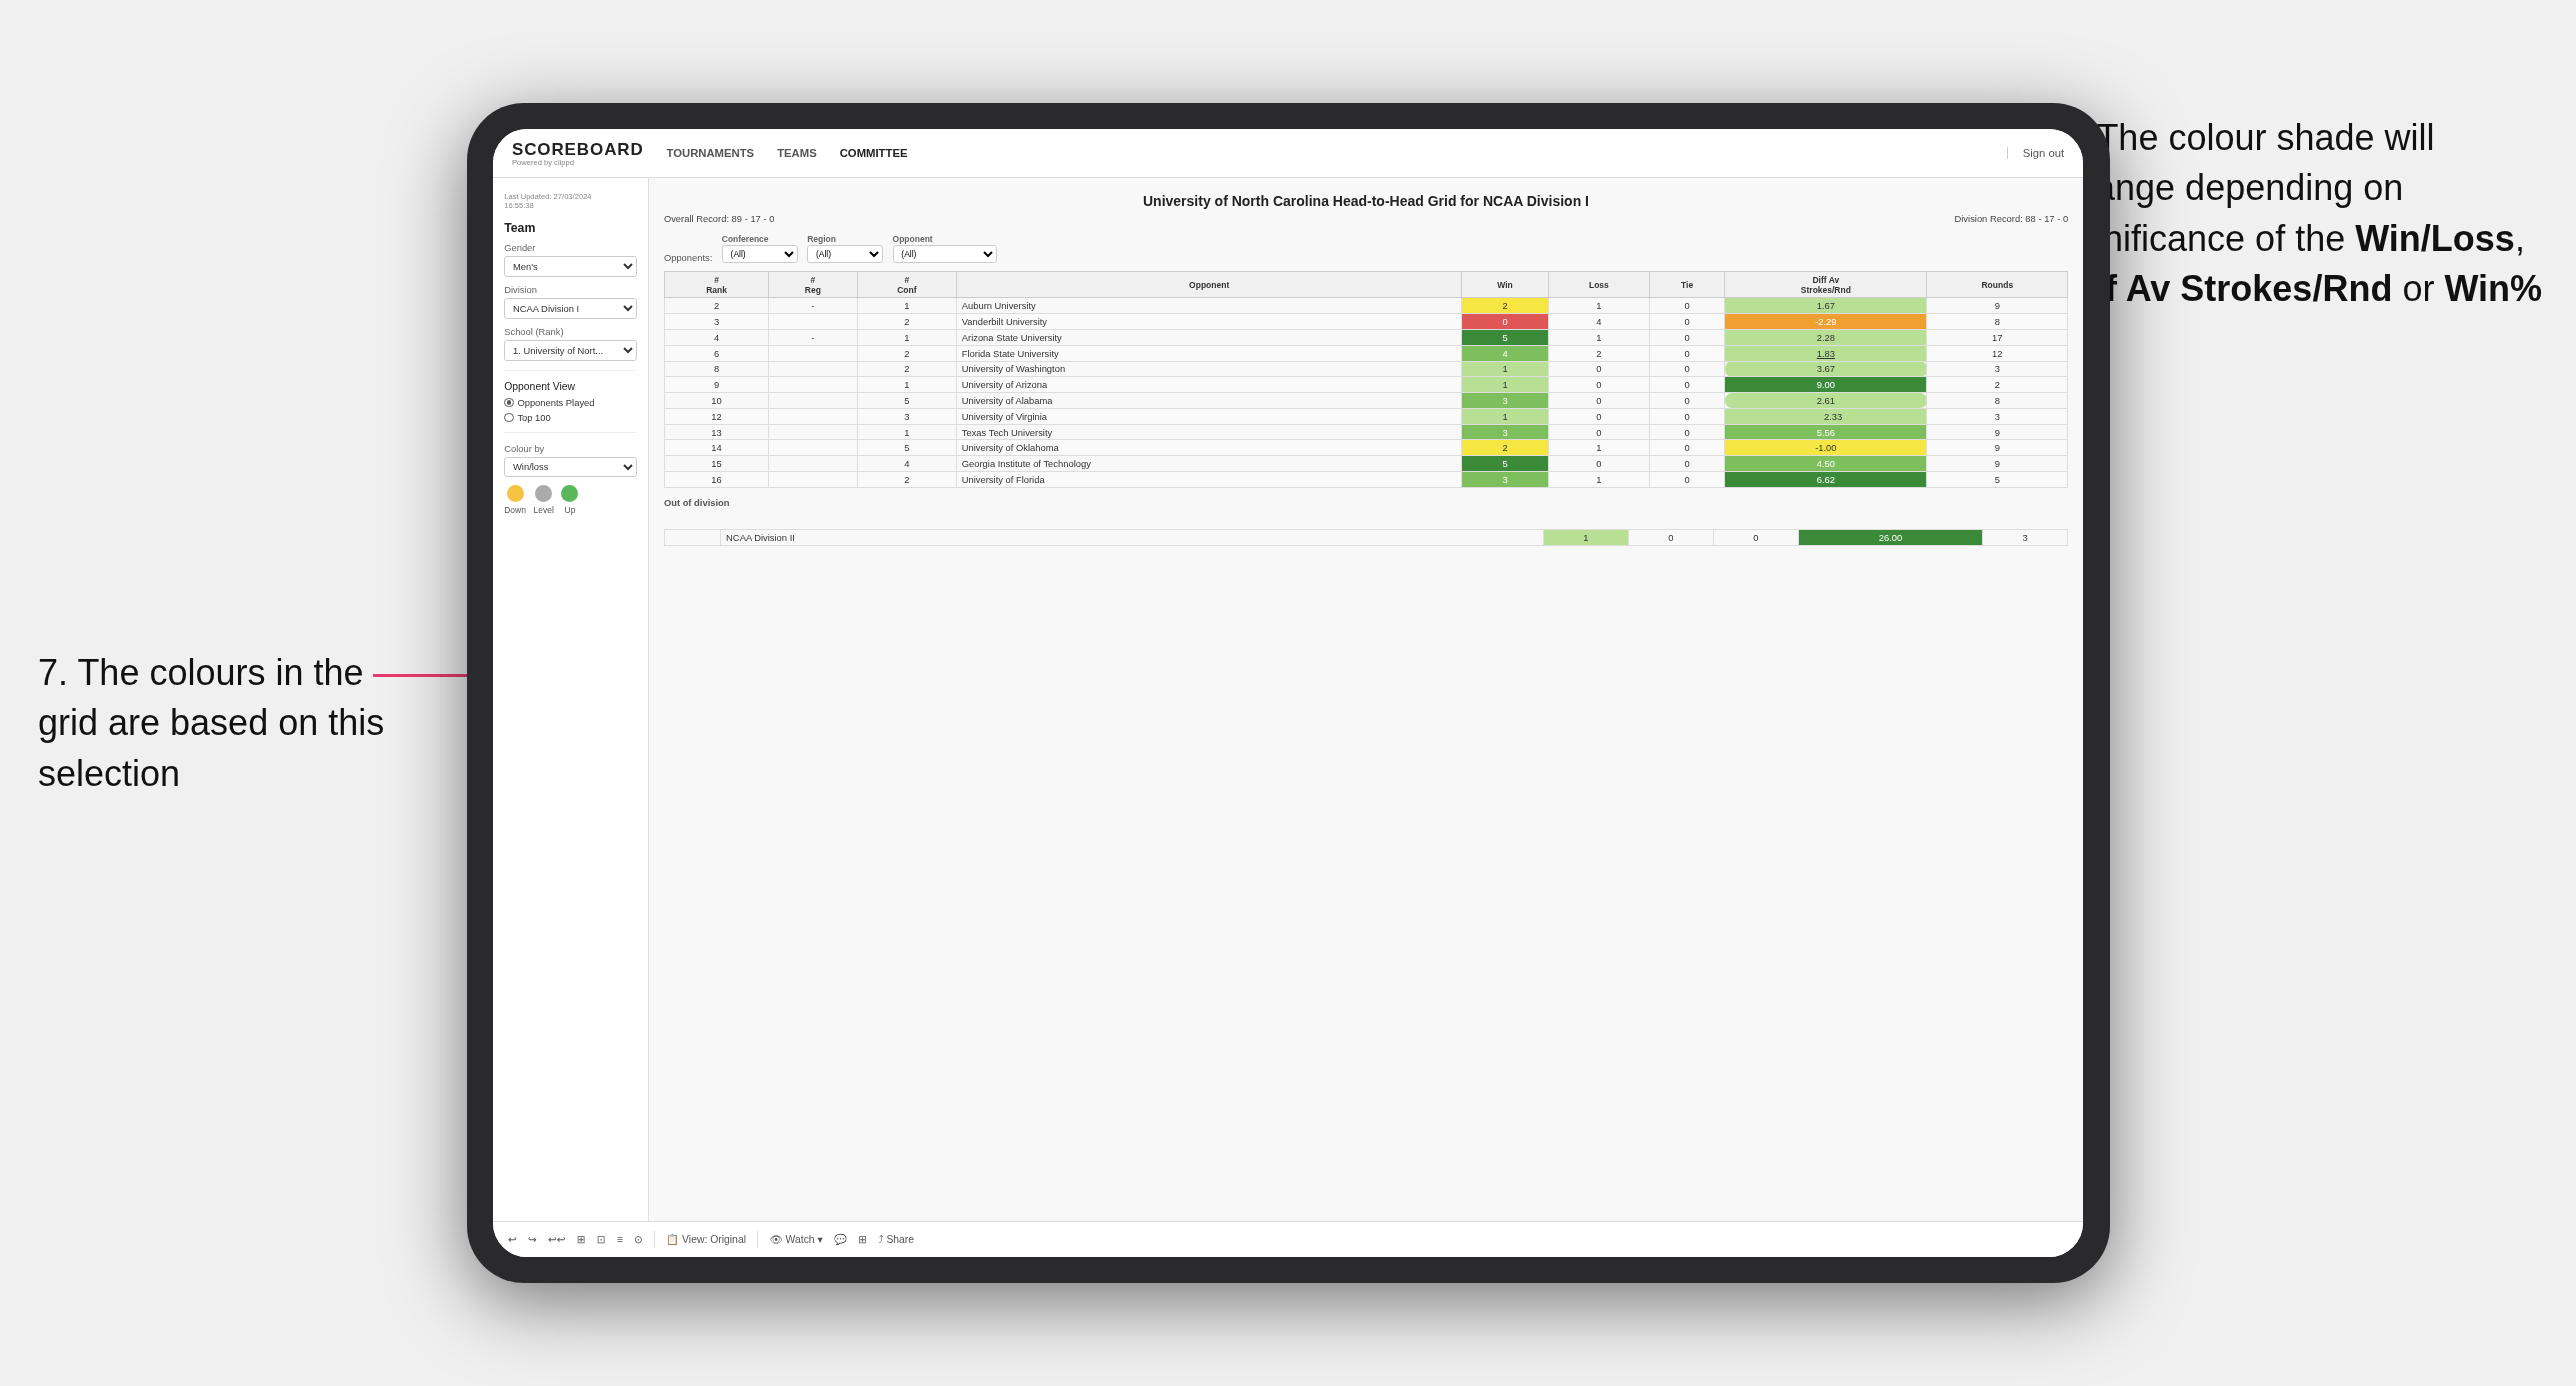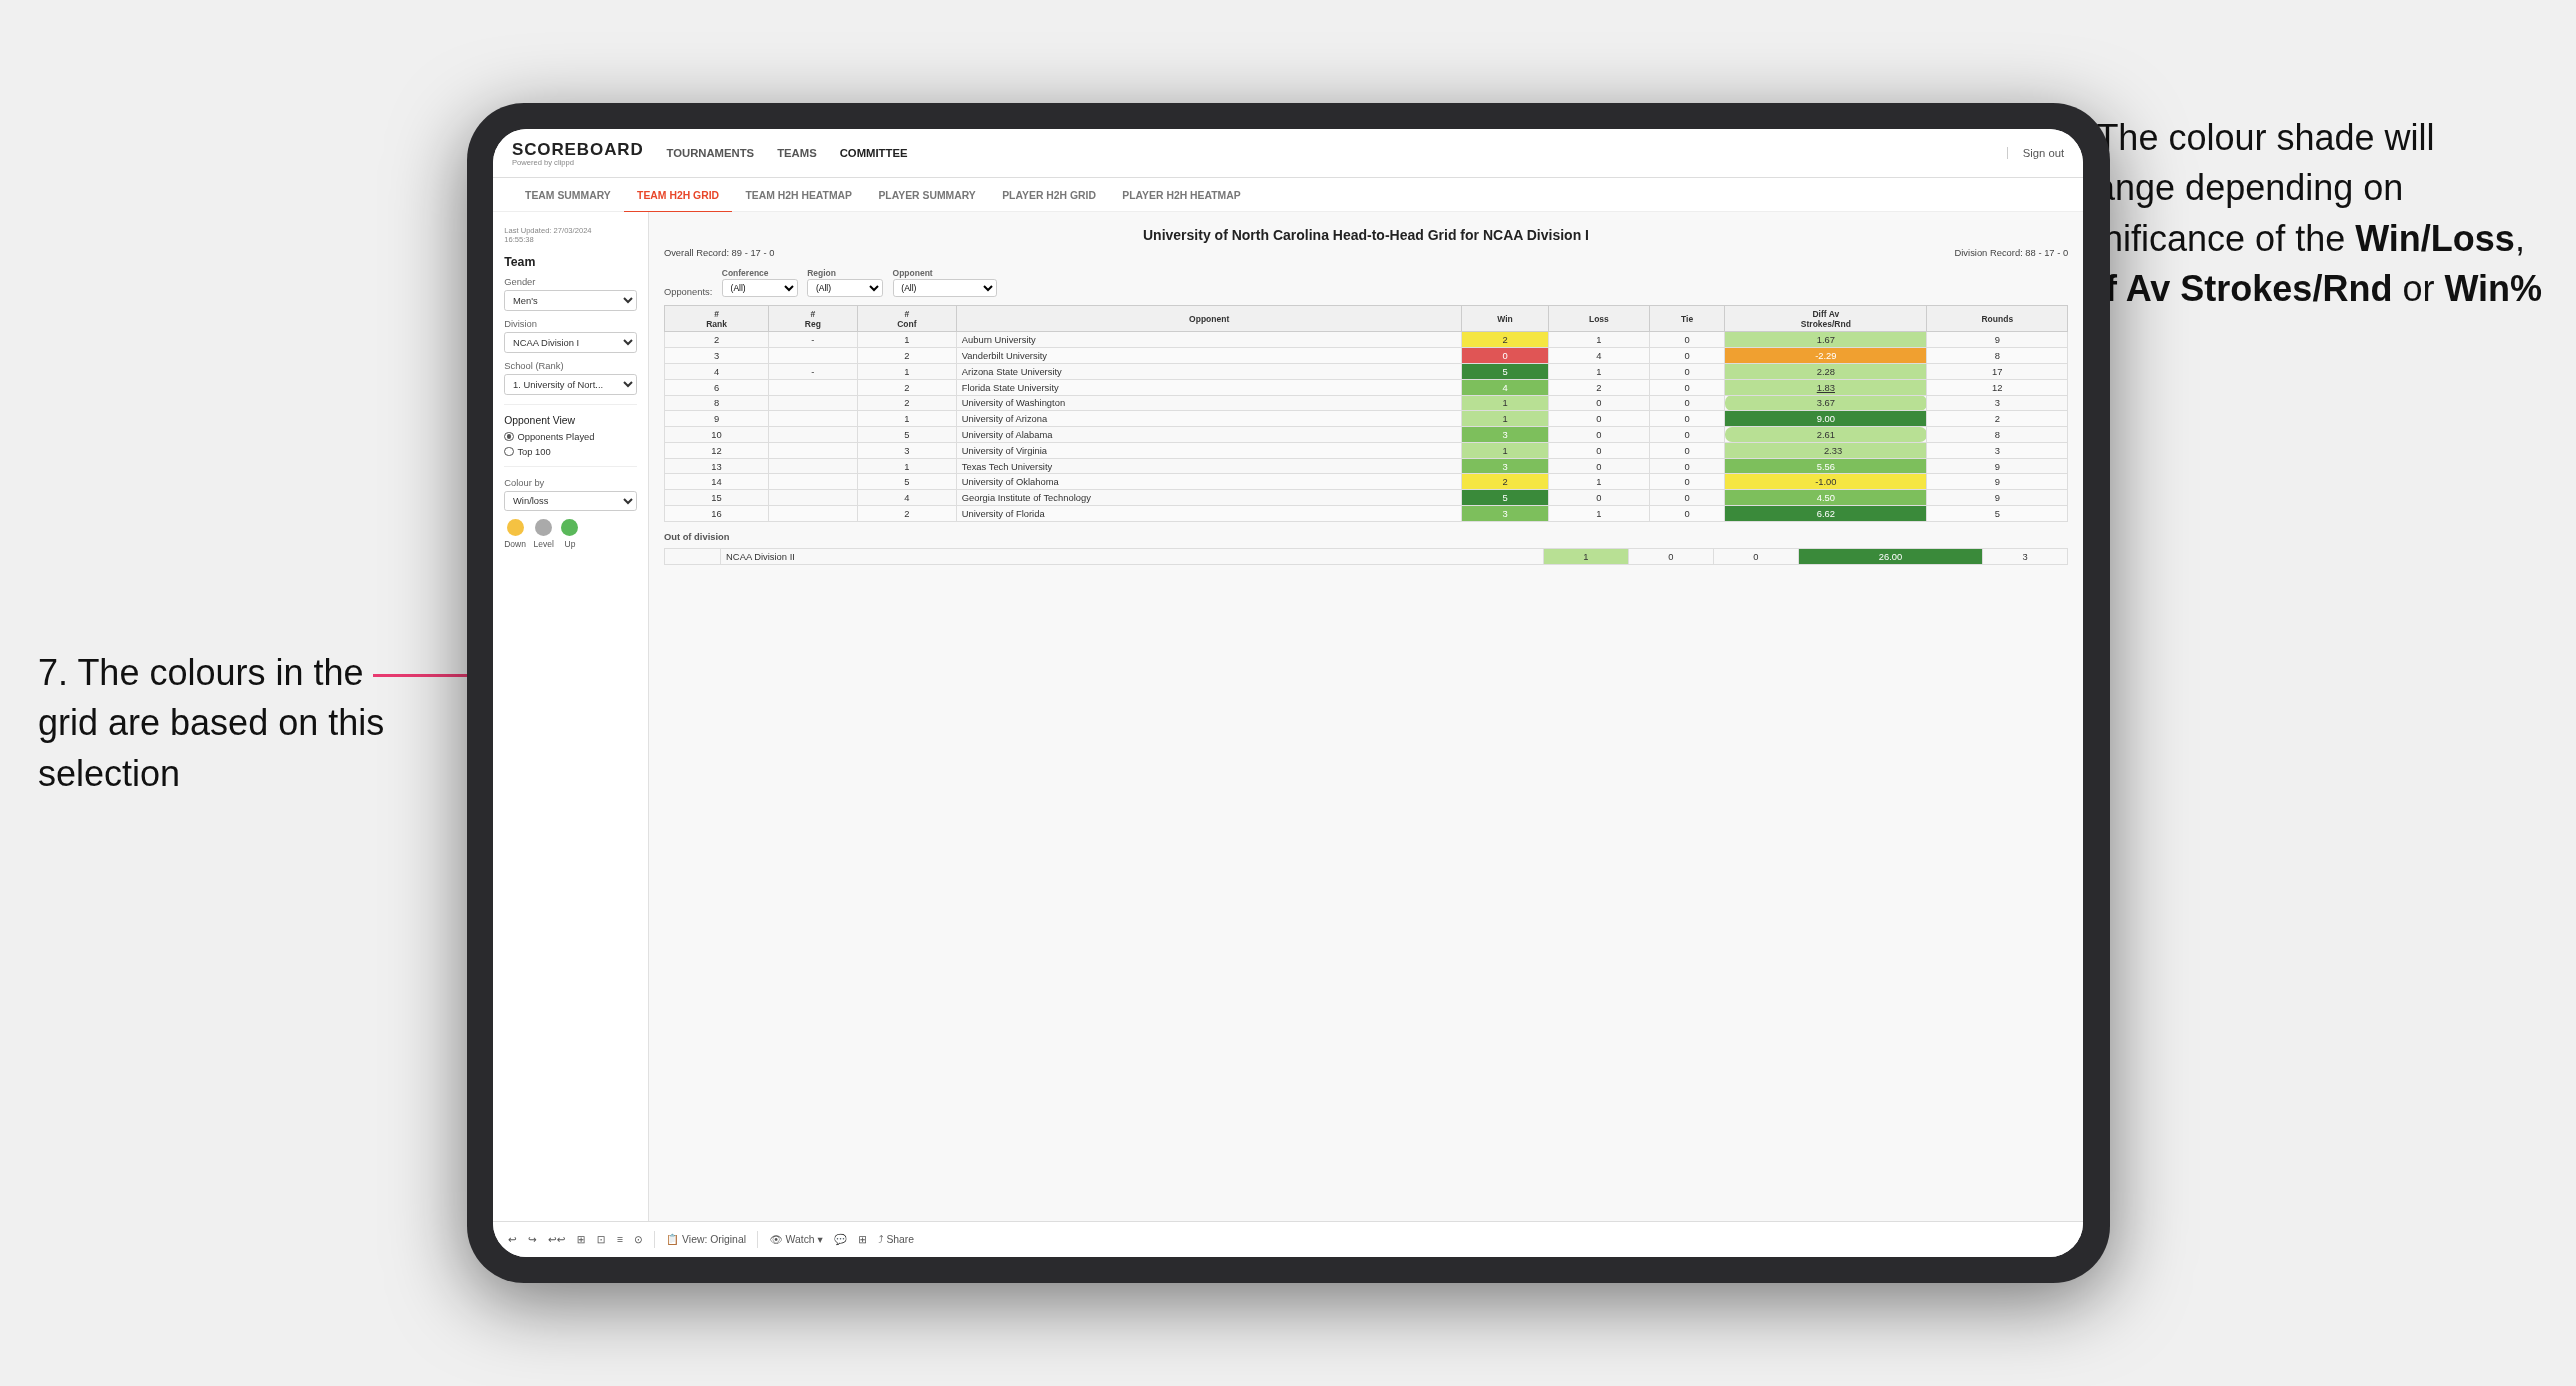--- a/index.html
+++ b/index.html
@@ -313,21 +313,21 @@
       text-align: left;
       min-width: 151px;
     }
     .data-table tr:nth-child(even) td { background: #fafafa; }
 
     
     .out-of-division-label {
       font-size: 9.4px;
       color: #555;
       margin-top: 9.4px;
-      margin-bottom: 6px;
+      margin-bottom: 21px;
       font-weight: 600;
     }
 
     
     .bottom-toolbar {
       height: 36px;
       background: #fff;
       border-top: 0.9px solid #ddd;
       display: flex;
       align-items: center;
@@ -393,28 +393,20 @@
         <span class="logo-sub">Powered by clippd</span>
       </div>
       <div class="nav-links">
         <span>TOURNAMENTS</span>
         <span>TEAMS</span>
         <span class="active">COMMITTEE</span>
       </div>
       <span class="nav-signout">Sign out</span>
     </div>
 
-    <div class="subnav">
-      <div class="subnav-tab">TEAM SUMMARY</div>
-      <div class="subnav-tab active">TEAM H2H GRID</div>
-      <div class="subnav-tab">TEAM H2H HEATMAP</div>
-      <div class="subnav-tab">PLAYER SUMMARY</div>
-      <div class="subnav-tab">PLAYER H2H GRID</div>
-      <div class="subnav-tab">PLAYER H2H HEATMAP</div>
-    </div>
 
     <div class="main-content">
 
       <div class="left-panel">
         <div class="timestamp">
           <span>Last Updated: 27/03/2024</span><br>
           <span>16:55:38</span>
         </div>
         <div class="panel-section-title">Team</div>
         <div class="panel-label">Gender</div>

